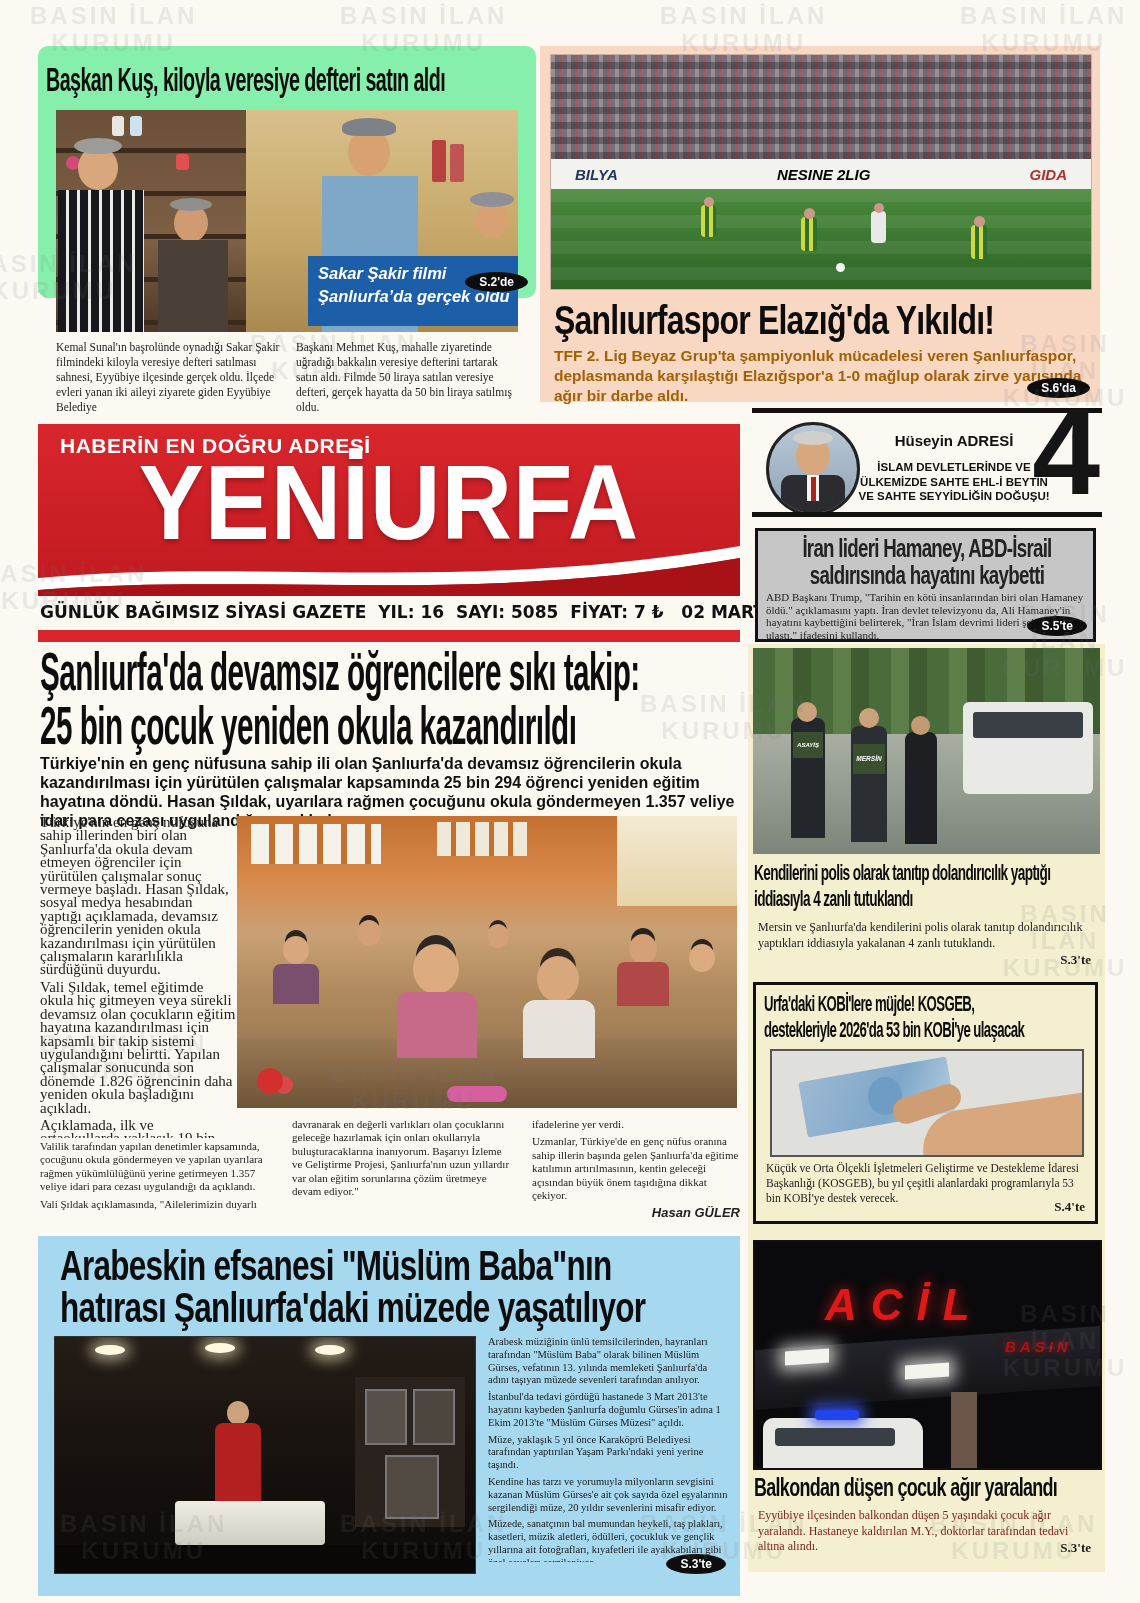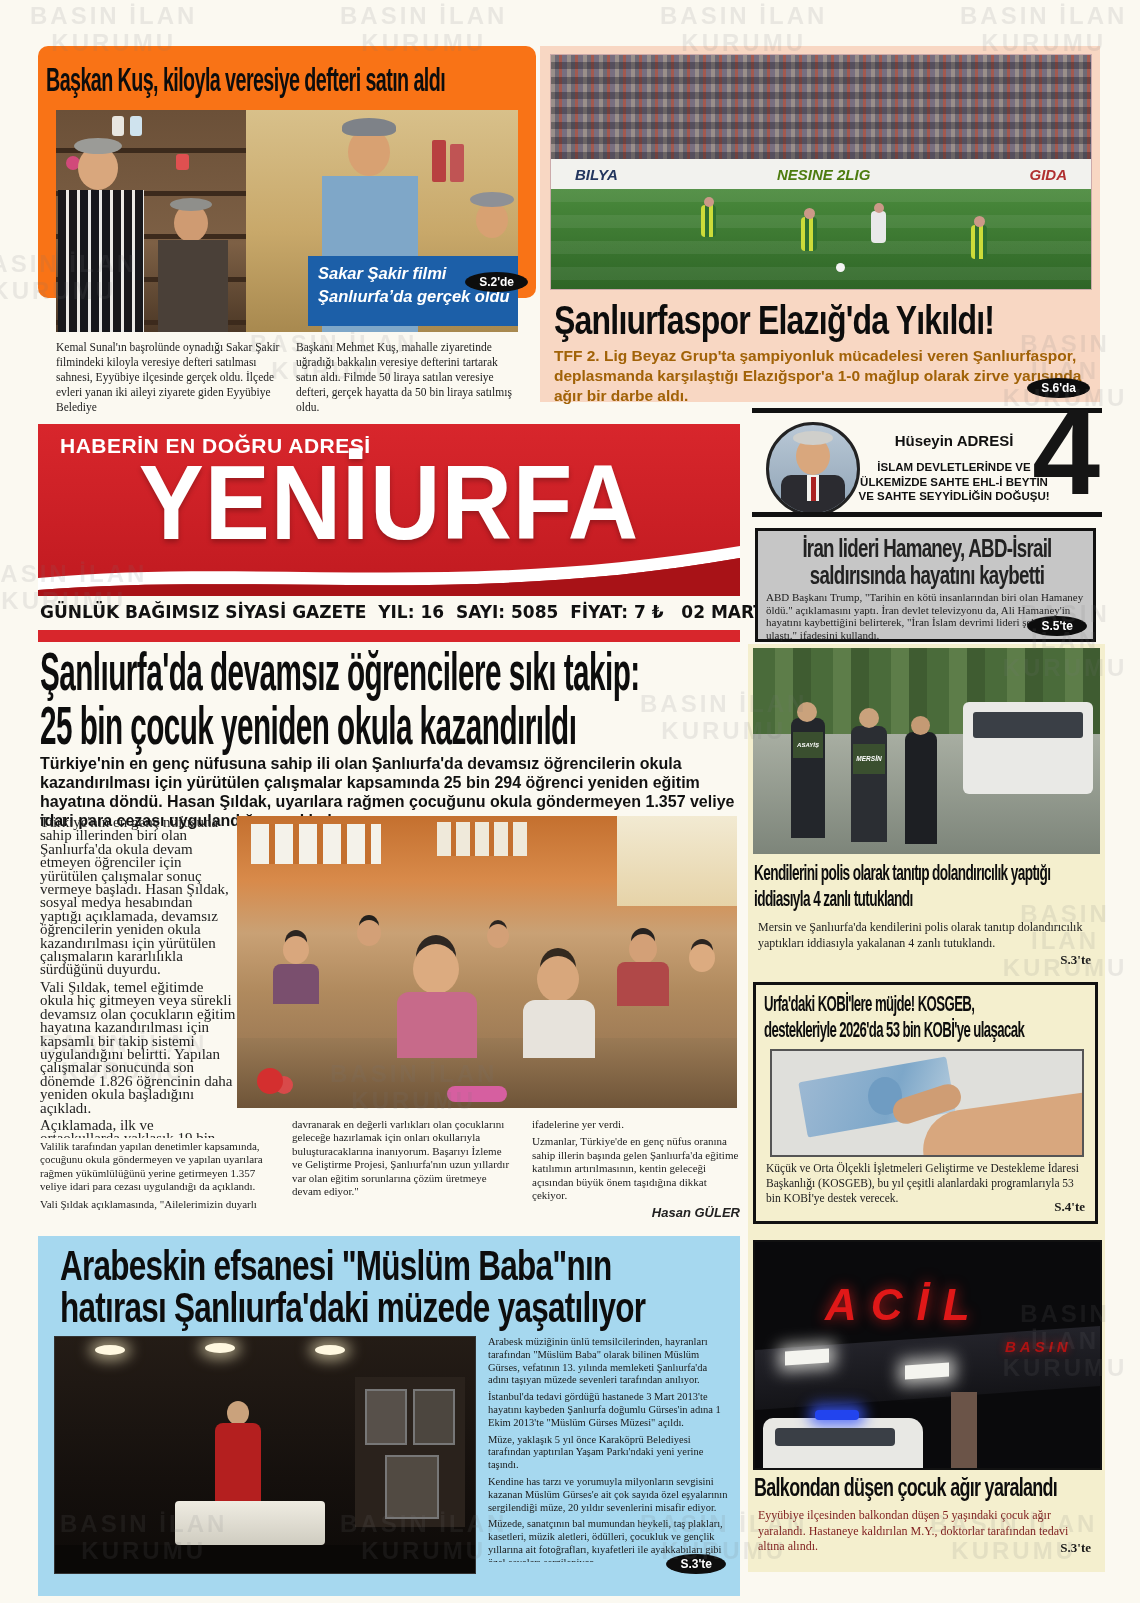--- a/index.html
+++ b/index.html
@@ -16,21 +16,21 @@
       letter-spacing:3px;text-align:center;white-space:pre-line;pointer-events:none;}
   .head{position:absolute;border-radius:50%;}
   .photo{position:absolute;overflow:hidden;font-style:italic;}
   p{margin:0 0 4px 0;}
 </style>
 </head>
 <body>
 
 <div id="page">
 
-  <section class="abs" style="left:38px;top:46px;width:498px;height:252px;background:#f97316;border-radius:10px;">
+  <section class="abs" style="left:38px;top:46px;width:498px;height:252px;background:#86efac;border-radius:10px;">
     <div class="abs cond" style="left:8px;top:14px;font-size:34px;transform:scaleX(.58);">Başkan Kuş, kiloyla veresiye defteri satın aldı</div>
 
     <div class="photo" style="left:18px;top:64px;width:462px;height:222px;background:#7a5a3d;">
       <div class="abs" style="left:0;top:0;width:190px;height:100%;background:linear-gradient(180deg,#6b5038,#7d6045 60%,#4c3826);"></div>
       <div class="abs" style="left:0;top:0;width:190px;height:100%;background:repeating-linear-gradient(180deg,transparent 0 38px,#3c2a1c 38px 43px);"></div>
       <div class="abs" style="left:10px;top:46px;width:14px;height:14px;border-radius:50%;background:#d14a7a;"></div>
       <div class="abs" style="left:56px;top:6px;width:12px;height:20px;background:#e8e6e0;border-radius:3px;"></div>
       <div class="abs" style="left:74px;top:6px;width:12px;height:20px;background:#cfe3ee;border-radius:3px;"></div>
       <div class="abs" style="left:120px;top:44px;width:13px;height:16px;background:#e05050;border-radius:3px;"></div>
       <div class="head" style="left:22px;top:36px;width:40px;height:44px;background:#d9a77d;"></div>
@@ -56,21 +56,21 @@
     <div class="abs serif" style="left:258px;top:294px;width:224px;font-size:11.5px;line-height:15px;color:#222;">Başkanı Mehmet Kuş, mahalle ziyaretinde uğradığı bakkalın veresiye defterini tartarak satın aldı. Filmde 50 liraya satılan veresiye defteri, gerçek hayatta da 50 bin liraya satılmış oldu.</div>
     <span class="badge-oval" style="right:8px;bottom:6px;">S.2'de</span>
   </section>
 
   <section class="abs" style="left:540px;top:46px;width:560px;height:356px;background:#f8d7c3;">
     <div class="photo" style="left:10px;top:8px;width:540px;height:234px;border:1px solid #caa;">
       <div class="abs" style="left:0;top:0;width:100%;height:104px;background:repeating-linear-gradient(90deg,#9a8f8a 0 4px,#6f6a75 4px 8px,#a35a50 8px 11px,#786f80 11px 16px);"></div>
       <div class="abs" style="left:0;top:0;width:100%;height:104px;background:repeating-linear-gradient(0deg,rgba(20,20,30,.35) 0 7px,transparent 7px 15px);"></div>
       <div class="abs" style="left:0;top:104px;width:100%;height:30px;background:#f2f2ee;color:#23365e;font-weight:800;font-size:15px;display:flex;justify-content:space-between;align-items:center;padding:0 24px;box-sizing:border-box;">
         <span>BILYA</span>
-        <span style="color:#4d7c0f;">NESINE 2LIG</span>
+        <span style="color:#000000;">NESINE 2LIG</span>
         <span style="color:#b03030;">GIDA</span>
       </div>
       <div class="abs" style="left:0;top:134px;width:100%;height:100px;background:linear-gradient(180deg,#4a8a3c,#2e6526);"></div>
       <div class="abs" style="left:0;top:134px;width:100%;height:100px;background:repeating-linear-gradient(180deg,rgba(255,255,255,.07) 0 13px,transparent 13px 26px);"></div>
       <div class="abs" style="left:150px;top:150px;width:15px;height:32px;border-radius:4px;background:repeating-linear-gradient(90deg,#cddc39 0 4px,#2f7030 4px 8px);"></div>
       <div class="head" style="left:153px;top:142px;width:10px;height:10px;background:#c98;"></div>
       <div class="abs" style="left:250px;top:162px;width:16px;height:34px;border-radius:4px;background:repeating-linear-gradient(90deg,#cddc39 0 4px,#2f7030 4px 8px);"></div>
       <div class="head" style="left:253px;top:153px;width:11px;height:11px;background:#c98;"></div>
       <div class="abs" style="left:320px;top:156px;width:15px;height:32px;border-radius:4px;background:#e9e9e9;"></div>
       <div class="head" style="left:323px;top:148px;width:10px;height:10px;background:#c98;"></div>

